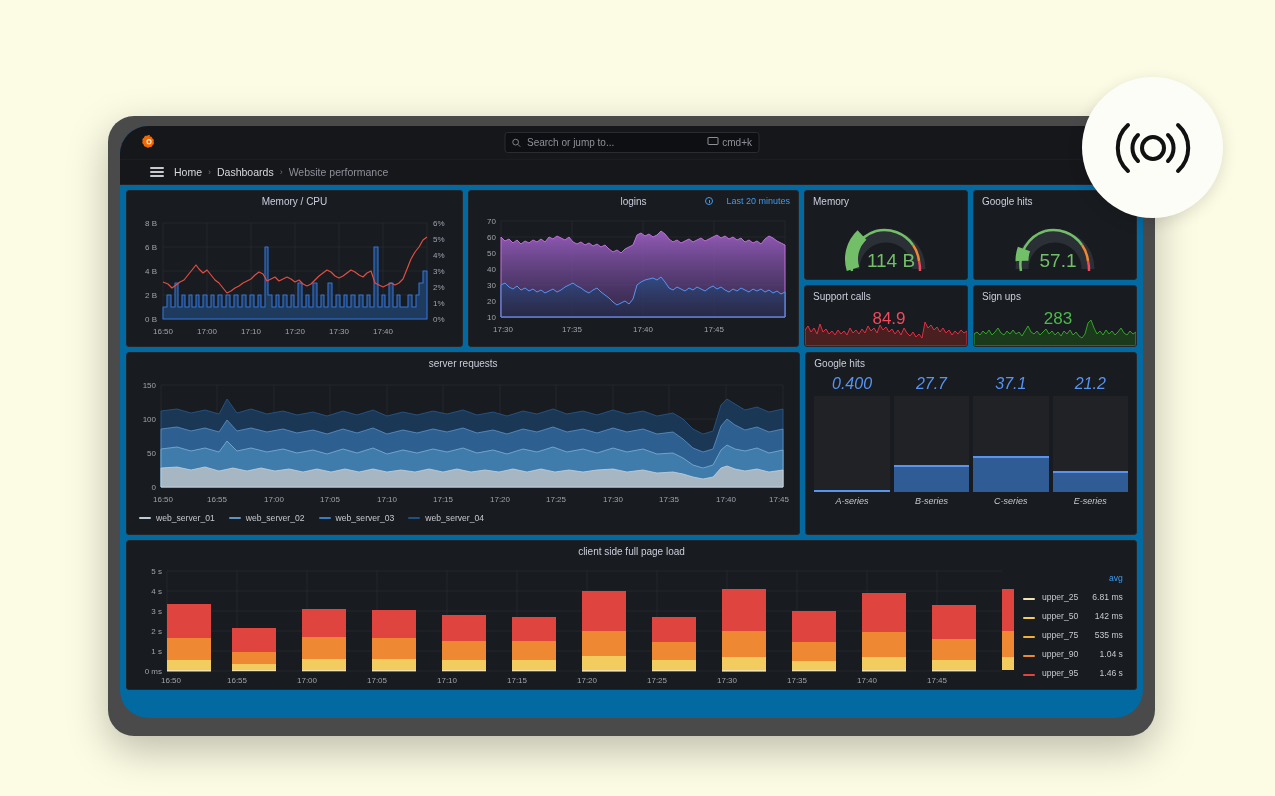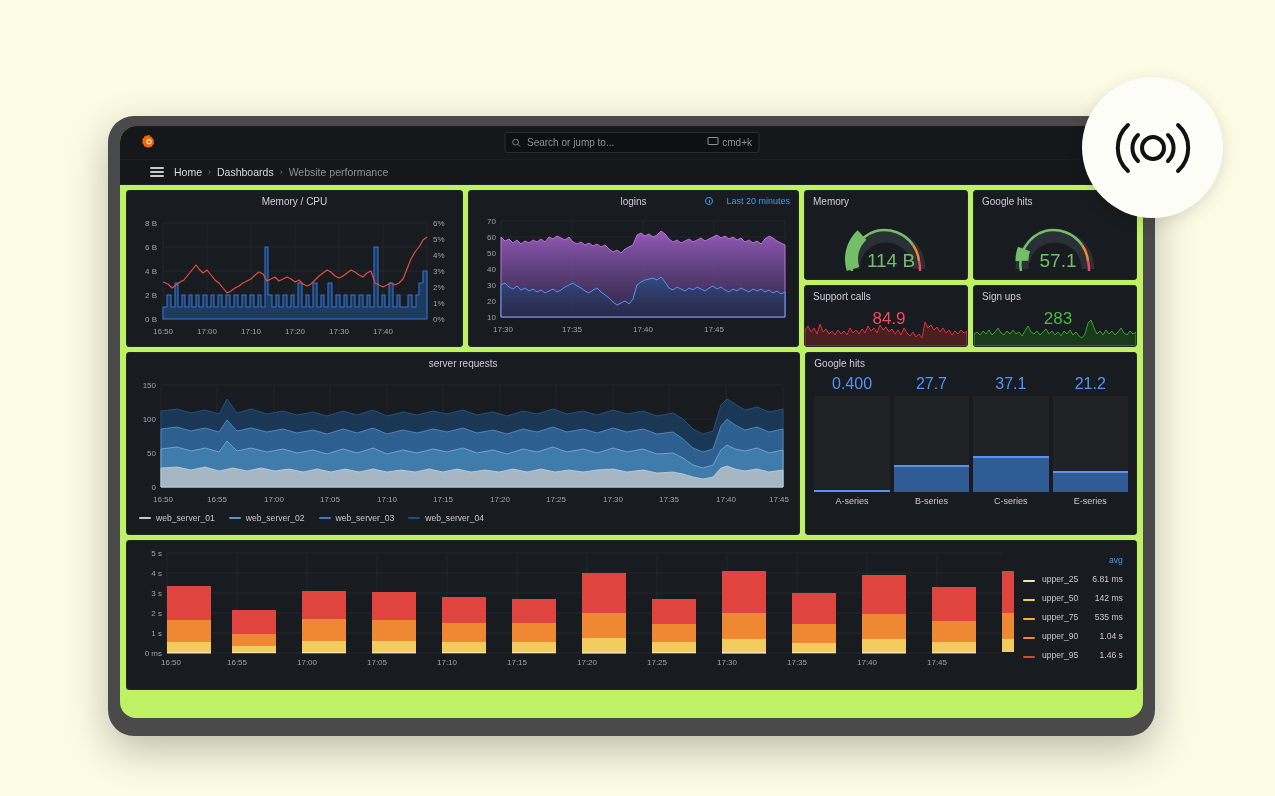--- a/index.html
+++ b/index.html
@@ -15,22 +15,22 @@
   .device {
     position: absolute; left: 108px; top: 116px;
     width: 1047px; height: 620px;
     background: #4a4a4a;
     border-radius: 26px;
     box-shadow: 0 14px 40px rgba(0,0,0,.25);
     padding: 10px 12px 18px 12px;
   }
   .screen {
     width: 100%; height: 100%;
-    background: #bef264;
-    border-radius: 16px;
+    background: #0369a1;
+    border-radius: 28px;
     overflow: hidden;
     position: relative;
   }
 
   
   .topbar {
     height: 34px; background: #16171b;
     display: flex; align-items: center;
     position: relative;
     border-bottom: 1px solid #1c1d22;
@@ -376,21 +376,21 @@
                 </span>
               <span class="legend">
                   <i class="lgd-line" style="background:#20507f"></i>
                   <span>web_server_04</span>
                 </span>
             </div>
           </div>
 
           <div class="panel" style="width:333px;height:183px;">
             <div class="ptitle left">Google hits</div>
-            <div class="ghrow" style="margin-top:4px;">
+            <div class="ghrow" style="margin-top:4px;font-style:italic;">
               <div class="ghcol">
                 <span class="ghnum" style="color:#5794f2">0.400</span>
                 <div class="ghbar">
                     <div class="ghfill" style="height:1%;background:#3274d9;border-top:2px solid #5794f2"></div>
                   </div>
                 <span class="ghlabel">A-series</span>
               </div>
               <div class="ghcol">
                 <span class="ghnum" style="color:#5794f2">27.7</span>
                 <div class="ghbar">
@@ -411,20 +411,21 @@
                     <div class="ghfill" style="height:22%;background:#2f5c95;border-top:2px solid #5794f2"></div>
                   </div>
                 <span class="ghlabel">E-series</span>
               </div>
             </div>
           </div>
         </div>
 
         <div class="row">
           <div class="panel" style="width:1015px;height:150px;">
+            <div class="ptitle">client side full page load</div>
             <div style="display:flex;">
               <svg width="890" height="125" viewBox="0 0 890 125">
                 <g class="grid">
                   <line x1="40" y1="12" x2="875" y2="12"></line>
                     <line x1="40" y1="32" x2="875" y2="32"></line>
                   <line x1="40" y1="52" x2="875" y2="52"></line>
                     <line x1="40" y1="72" x2="875" y2="72"></line>
                   <line x1="40" y1="92" x2="875" y2="92"></line>
                     <line x1="40" y1="112" x2="875" y2="112"></line>
                   <line x1="40" y1="12" x2="40" y2="112"></line>

